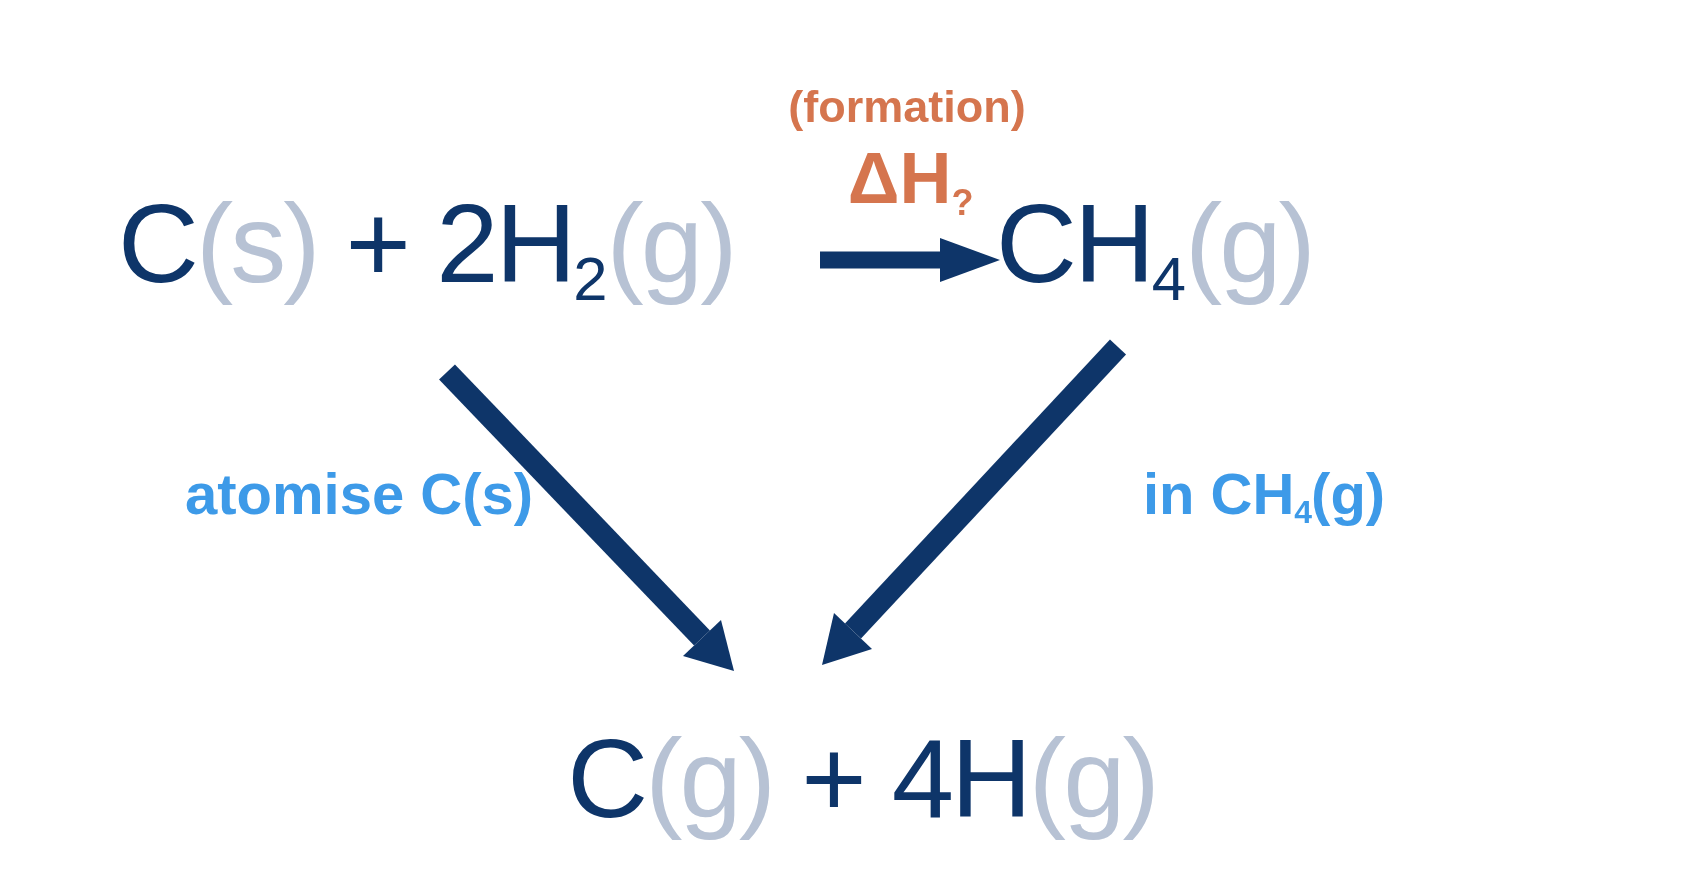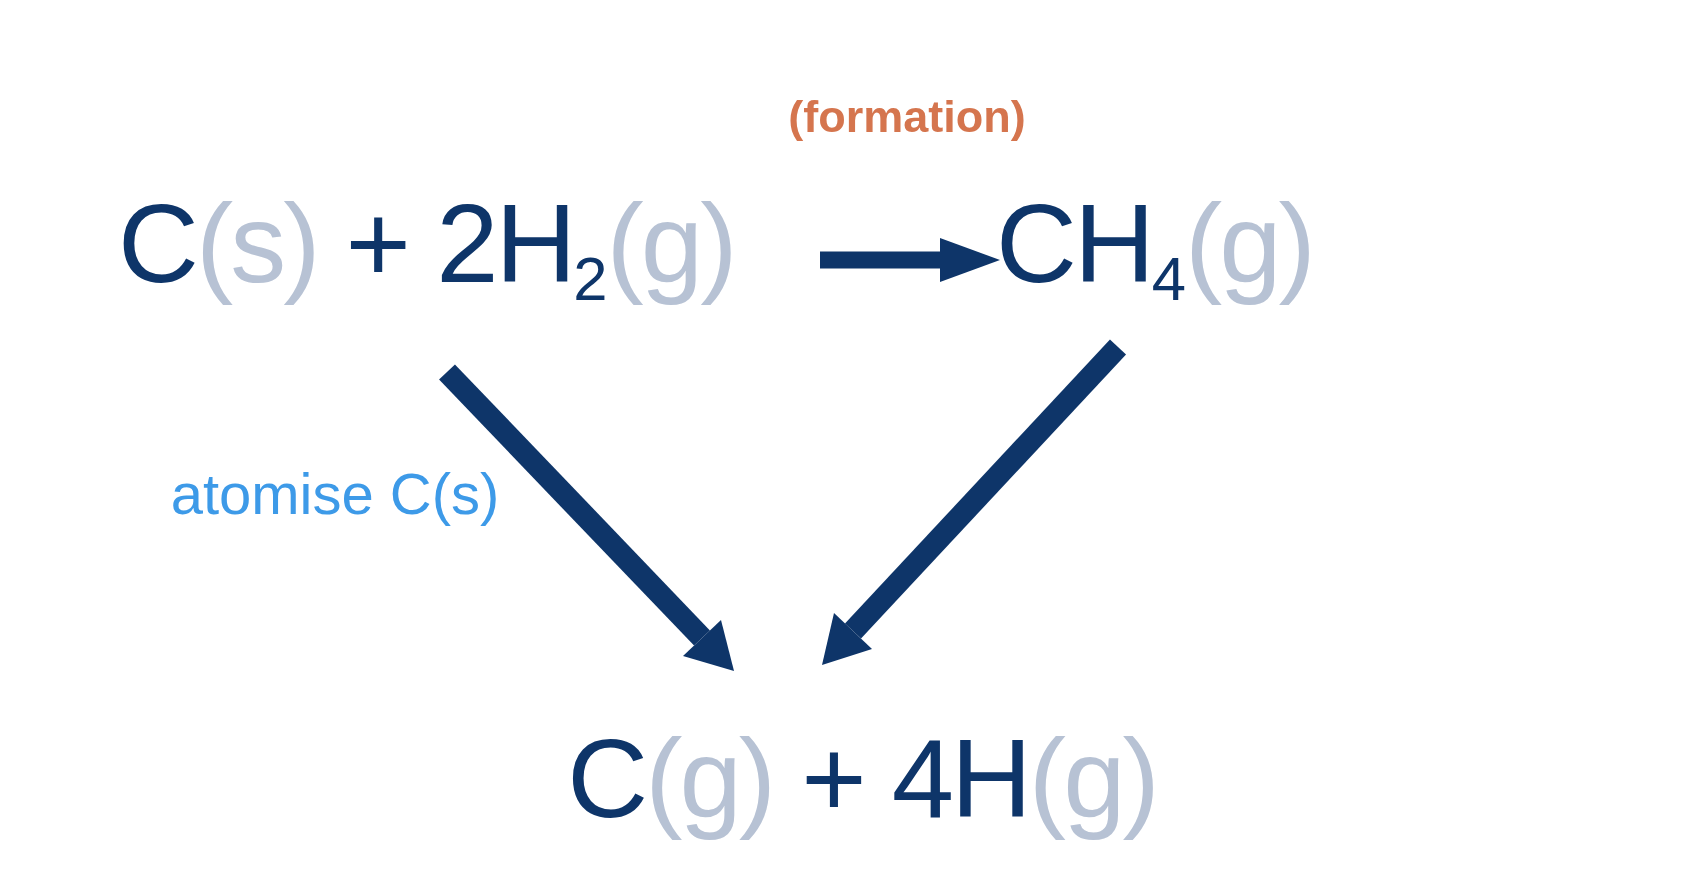--- a/index.html
+++ b/index.html
@@ -19,27 +19,27 @@
     font-size:0.55em; position:relative; top:0.3em; letter-spacing:-1px;
   }
   #reactants{ left:118px; top:188px; }
   #product{ left:996px; top:188px; }
   #atoms{ left:825px; top:723px; transform:translateX(-50%);margin-left:37px; }
 
   .orange-label{
     position:absolute; color:var(--orange); font-weight:700; text-align:center;
     white-space:nowrap; line-height:1;
   }
-  #formation{ left:907px; top:94px; transform:translateX(-50%); font-size:45px; }
+  #formation{ left:907px; top:84px; transform:translateX(-50%); font-size:45px; }
   #delta-h{ left:910px; top:142px; transform:translateX(-50%); font-size:72px; }
   #delta-h .sub{ font-size:0.5em; top:0.34em; }
 
   .blue-label{
-    position:absolute; color:var(--blue); font-weight:400; font-size:58px;
-    line-height:1.45; text-align:center; transform:translateX(-50%); white-space:nowrap;
+    position:absolute; color:var(--blue); font-weight:700; font-size:58px;
+    line-height:1.45; text-align:center; transform:translateX(-50%); white-space:nowrap;margin-left:24px;
   }
   #left-label{ left:335px; top:452px; }
   #right-label{ left:1240px; top:452px; }
   .blue-label .sub{ font-size:0.55em; top:0.28em; }
 
   svg.arrows{
     position:absolute; left:0; top:0; width:1688px; height:880px; pointer-events:none;
   }
   svg.arrows line{ stroke:var(--navy); }
   svg.arrows polygon{ fill:var(--navy); }
@@ -62,29 +62,35 @@
       <line x1="1118" y1="347" x2="853" y2="631" stroke-width="22"></line>
       <polygon points="834,613 872,649 822,665"></polygon>
     </g>
   </svg>
 
   <div class="formula" id="reactants">
     <span>C</span><span class="state">(s)</span><span> + 2H</span><span class="sub">2</span><span class="state">(g)</span>
   </div>
 
   <div class="orange-label" id="formation">(formation)</div>
+  <div class="orange-label" id="delta-h">
+    <span>ΔH</span><span class="sub">?</span>
+  </div>
 
   <div class="formula" id="product">
     <span>CH</span><span class="sub">4</span><span class="state">(g)</span>
   </div>
 
   <div class="blue-label" id="left-label">
     <div>atomise C(s)</div>
   </div>
 
   <div class="blue-label" id="right-label">
+    <div>
+      <span>in CH</span><span class="sub">4</span><span>(g)</span>
+    </div>
   </div>
 
   <div class="formula" id="atoms">
     <span>C</span><span class="state">(g)</span><span> + 4H</span><span class="state">(g)</span>
   </div>
 
 </div>
 
 </body></html>

